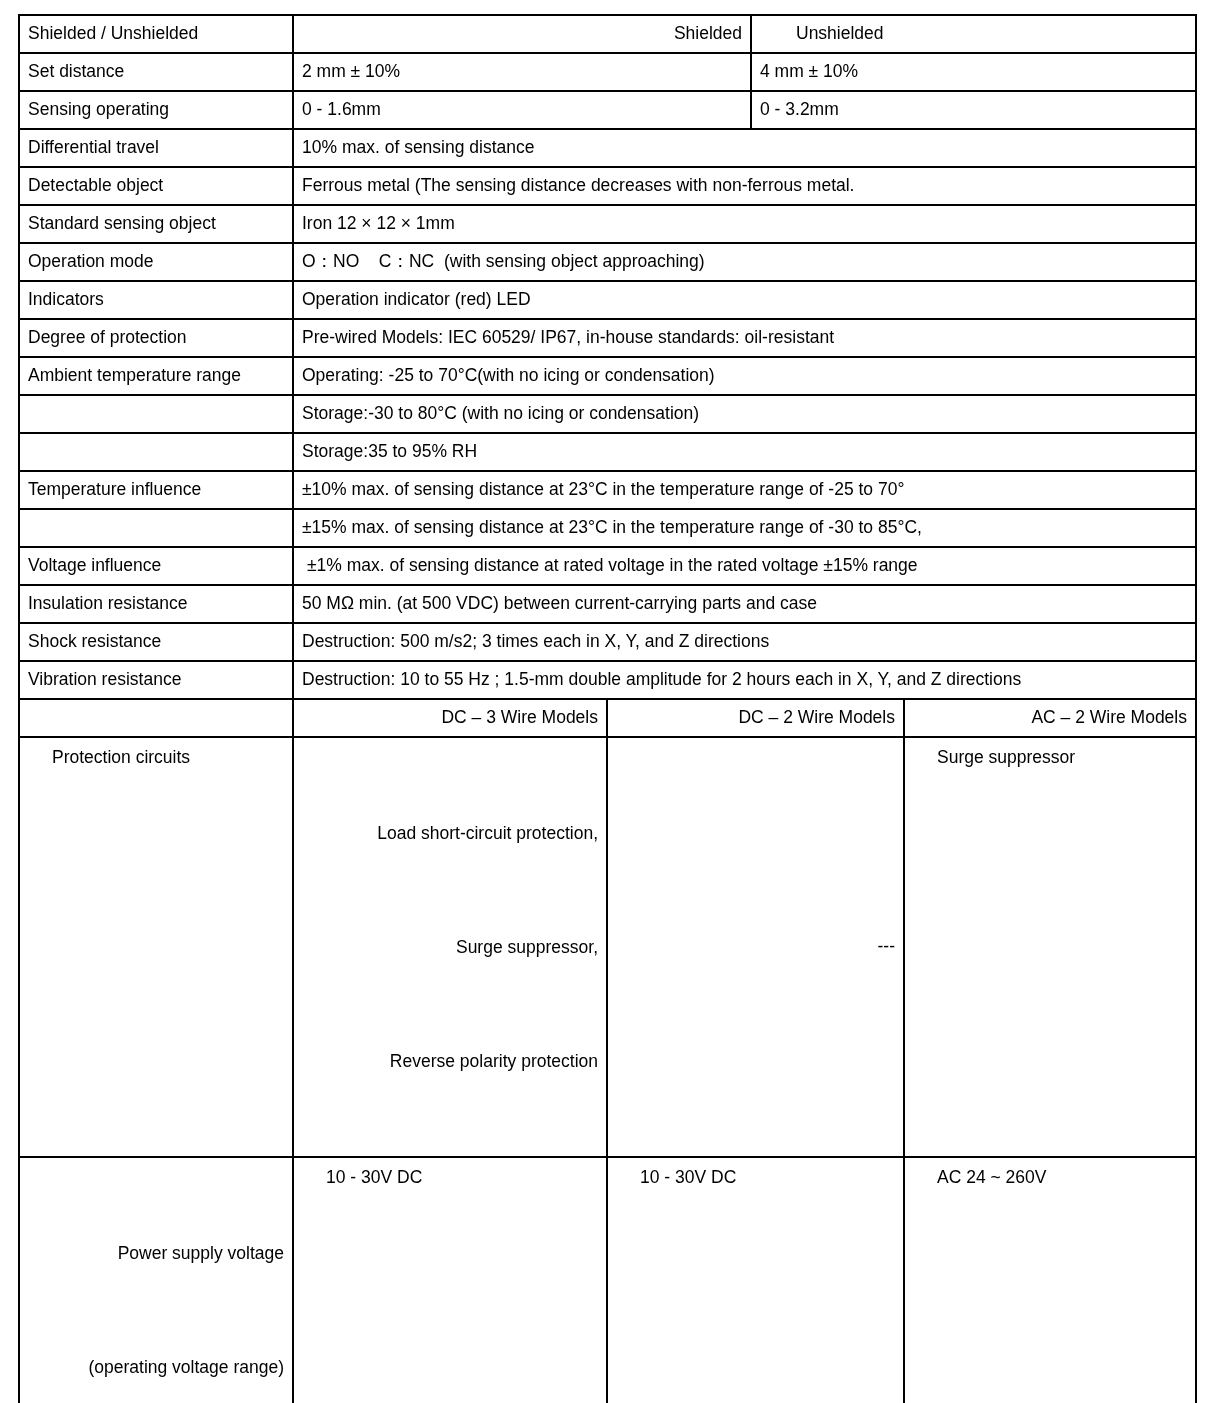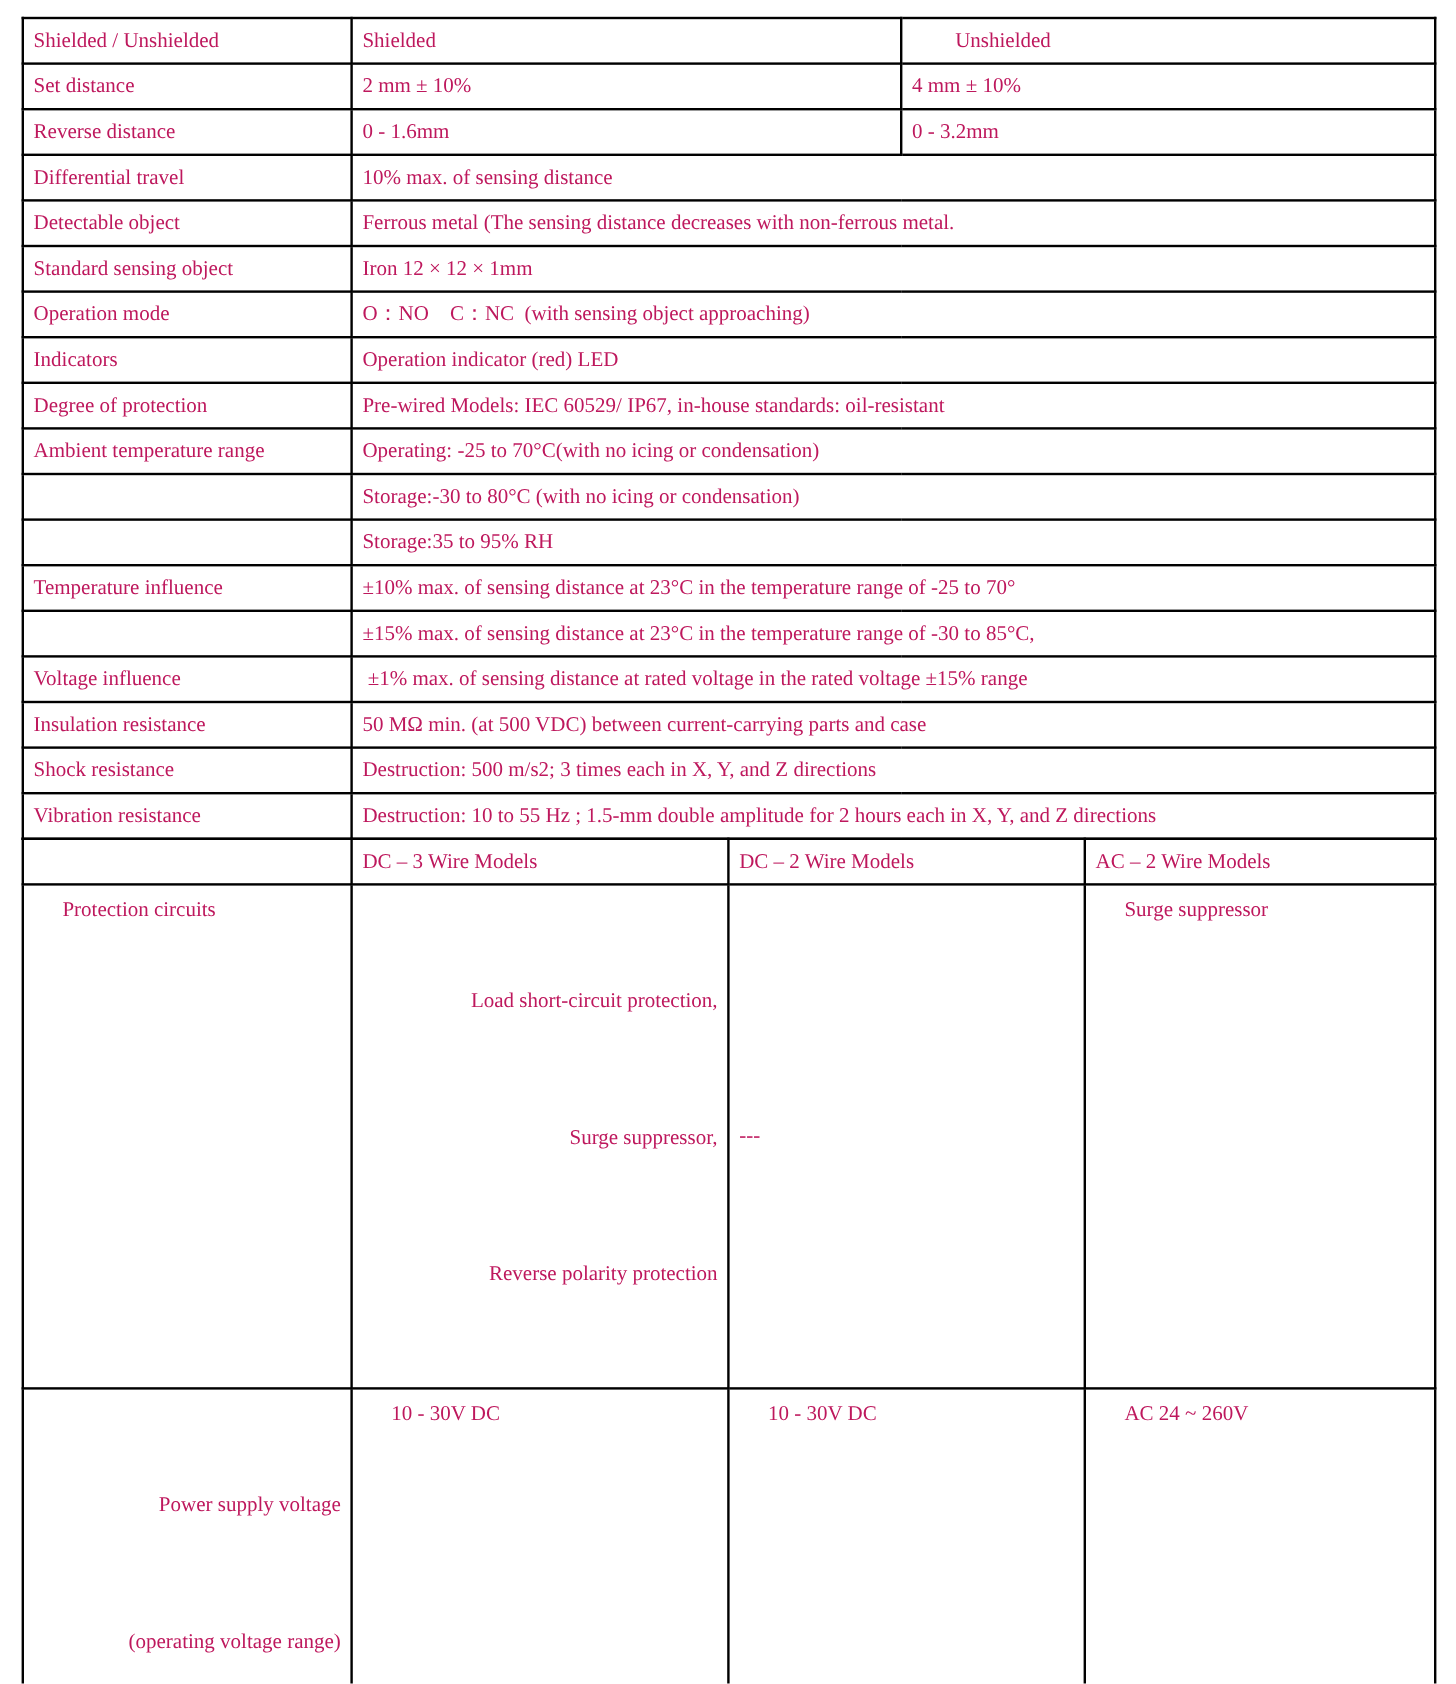--- a/index.html
+++ b/index.html
@@ -1,38 +1,38 @@
 <!DOCTYPE html>
 <html><head>
 <meta charset="utf-8">
 <style>
   html, body { margin: 0; padding: 0; background: #ffffff; }
   .page {
     position: relative;
     width: 1181px;
     height: 1403px;
     background: #ffffff;
-    font-family: Liberation Serif, serif;
+    font-family: Liberation Sans, sans-serif;
     font-size: 17.5px;
-    color: #be185d;
+    color: #000000;
   }
   .tablewrap { position: absolute; left: 18px; top: 14px; width: 1177px; }
   table { border-collapse: collapse; table-layout: fixed; width: 1177px; }
   td {
     border: 2px solid #000000;
     padding: 0 8px;
     height: 36px;
     vertical-align: middle;
     white-space: pre-wrap;
     overflow: hidden;
     font-size: 17.5px;
     line-height: 1.25;
   }
   #sec2 { margin-top: -2px; }
-  .center { text-align: left; }
+  .center { text-align: right; }
   .indent { padding-left: 44px; }
   .vtop { vertical-align: top; padding-left: 32px; }
   .lh38 { line-height: 38px; }
   .lh38 div { line-height: 38px; text-align: right; }
   .h114 { height: 112px; }
   .h76  { height: 74px; }
   .mid { vertical-align: middle; }
 </style>
 </head>
 <body>
@@ -51,21 +51,21 @@
         <td>Shielded / Unshielded</td>
         <td class="center">Shielded</td>
         <td class="indent">Unshielded</td>
       </tr>
       <tr>
         <td>Set distance</td>
         <td>2 mm ± 10%</td>
         <td>4 mm ± 10%</td>
       </tr>
       <tr>
-        <td>Reverse distance</td>
+        <td>Sensing operating</td>
         <td>0 - 1.6mm</td>
         <td>0 - 3.2mm</td>
       </tr>
       <tr>
         <td>Differential travel</td>
         <td colspan="2">10% max. of sensing distance</td>
       </tr>
       <tr>
         <td>Detectable object</td>
         <td colspan="2">Ferrous metal (The sensing distance decreases with non-ferrous metal.</td>

